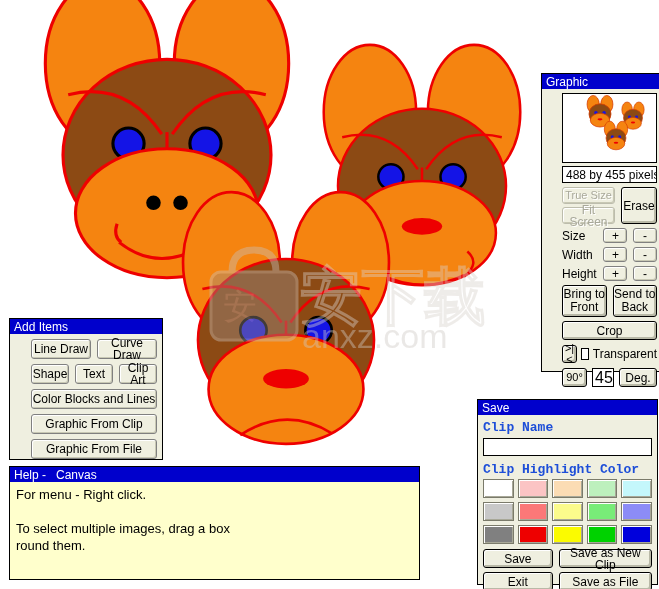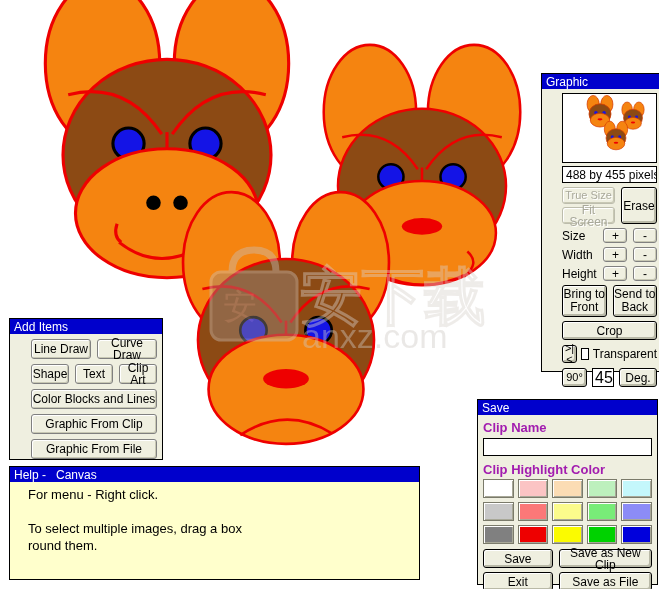--- a/index.html
+++ b/index.html
@@ -77,21 +77,21 @@
   .ai-row { display: flex; gap: 6px; margin-bottom: 5px; padding-left: 16px; }
   .ai-row .btn { height: 20px; }
 
   
   #help-panel { left: 9px; top: 466px; width: 411px; height: 114px; }
   #help-panel .titlebar { background: #0000cc; }
   .help-body {
     background: #ffffcc;
     height: 97px;
     box-sizing: border-box;
-    padding: 4px 18px;
+    padding: 4px 6px;
     font-size: 13px;
     line-height: 17px;
     color: #000000;
     white-space: pre-wrap;
     font-family: "Liberation Sans", sans-serif;
   }
 
   
   #graphic-panel { left: 541px; top: 73px; width: 137px; height: 299px; }
   #graphic-panel .panel-body { padding: 4px 20px; }
@@ -123,22 +123,22 @@
     display: flex; align-items: center; margin-bottom: 4px;
   }
   .sizerow .lbl { width: 45px; font-size: 12px; color: #000; }
   .sizerow .btn { width: 26px; height: 15px; font-size: 12px; }
   .sizerow .gap { width: 6px; }
 
   
   #save-panel { left: 477px; top: 399px; width: 181px; height: 186px; }
   #save-panel .panel-body { padding: 4px 5px; }
   .sec-label {
-    font-size: 13px; font-weight: bold; color: #a21caf;
-    margin: 1px 0 2px 0; font-family: Liberation Sans, sans-serif;
+    font-size: 13px; font-weight: bold; color: #1d4ed8;
+    margin: 1px 0 2px 0; font-family: Liberation Mono, monospace;
   }
   .clip-input {
     background: #ffffff;
     border: 1px solid #000000;
     height: 18px;
     margin-bottom: 5px;
     box-sizing: border-box;
     font-size: 12px;
     padding-left: 3px;
     width: 100%;

